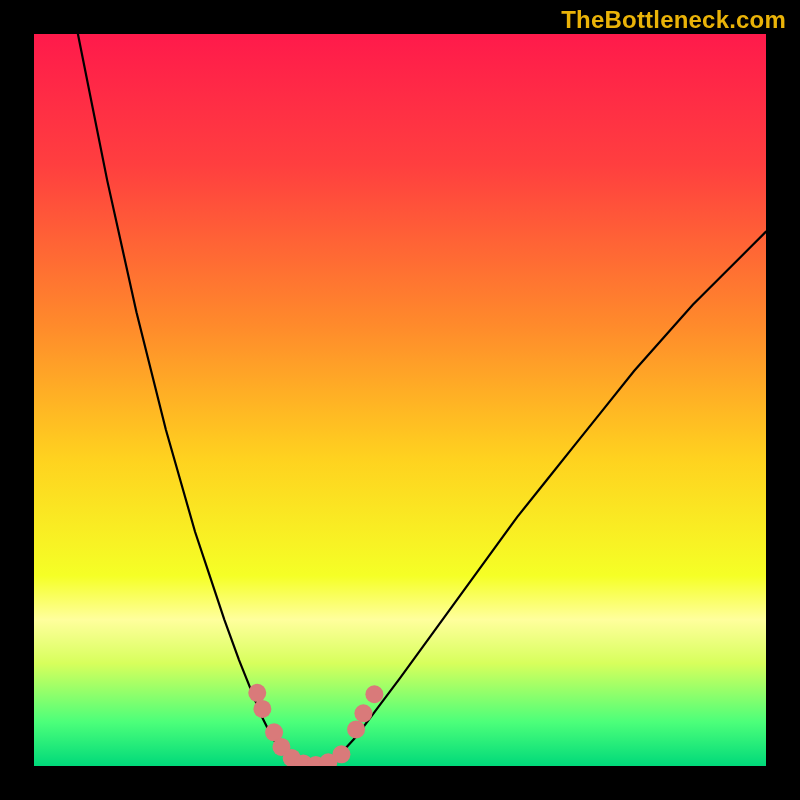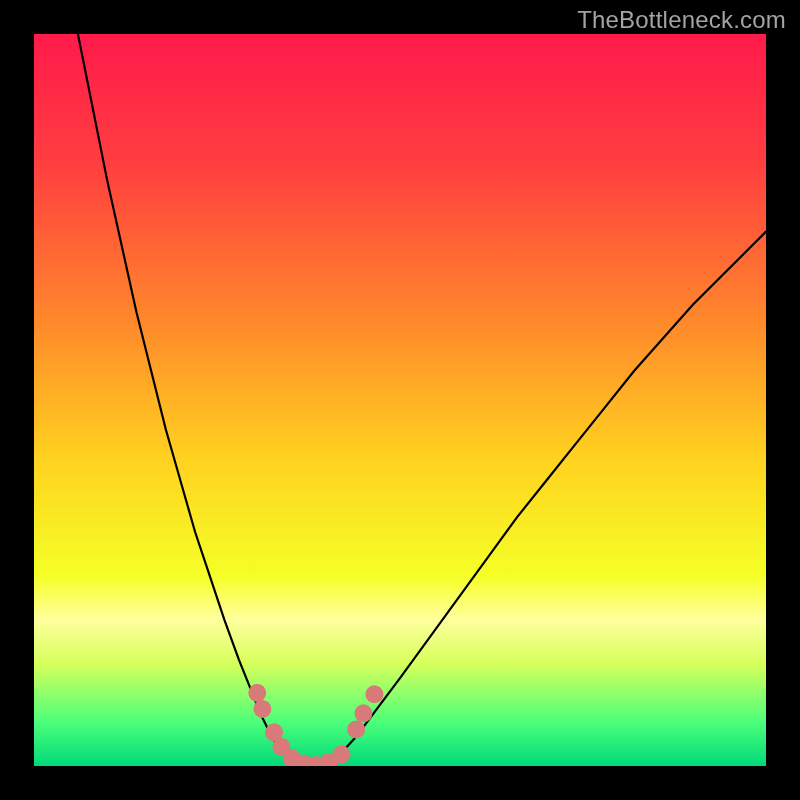--- a/index.html
+++ b/index.html
@@ -23,23 +23,23 @@
     position: absolute;
     left: 34px;
     top: 34px;
     width: 732px;
     height: 732px;
   }
   .watermark {
     position: absolute;
     top: 6px;
     right: 14px;
-    color: #a3a3a3;
+    color: #eab308;
     font-size: 24px;
-    font-weight: 400;
+    font-weight: 700;
     letter-spacing: 0.2px;
   }
   svg { display: block; }
 </style>
 </head>
 <body>
 <div class="frame">
   <div class="watermark">TheBottleneck.com</div>
   <div class="plot-area">
     <svg id="chart-svg" width="732" height="732" viewBox="0 0 732 732">

